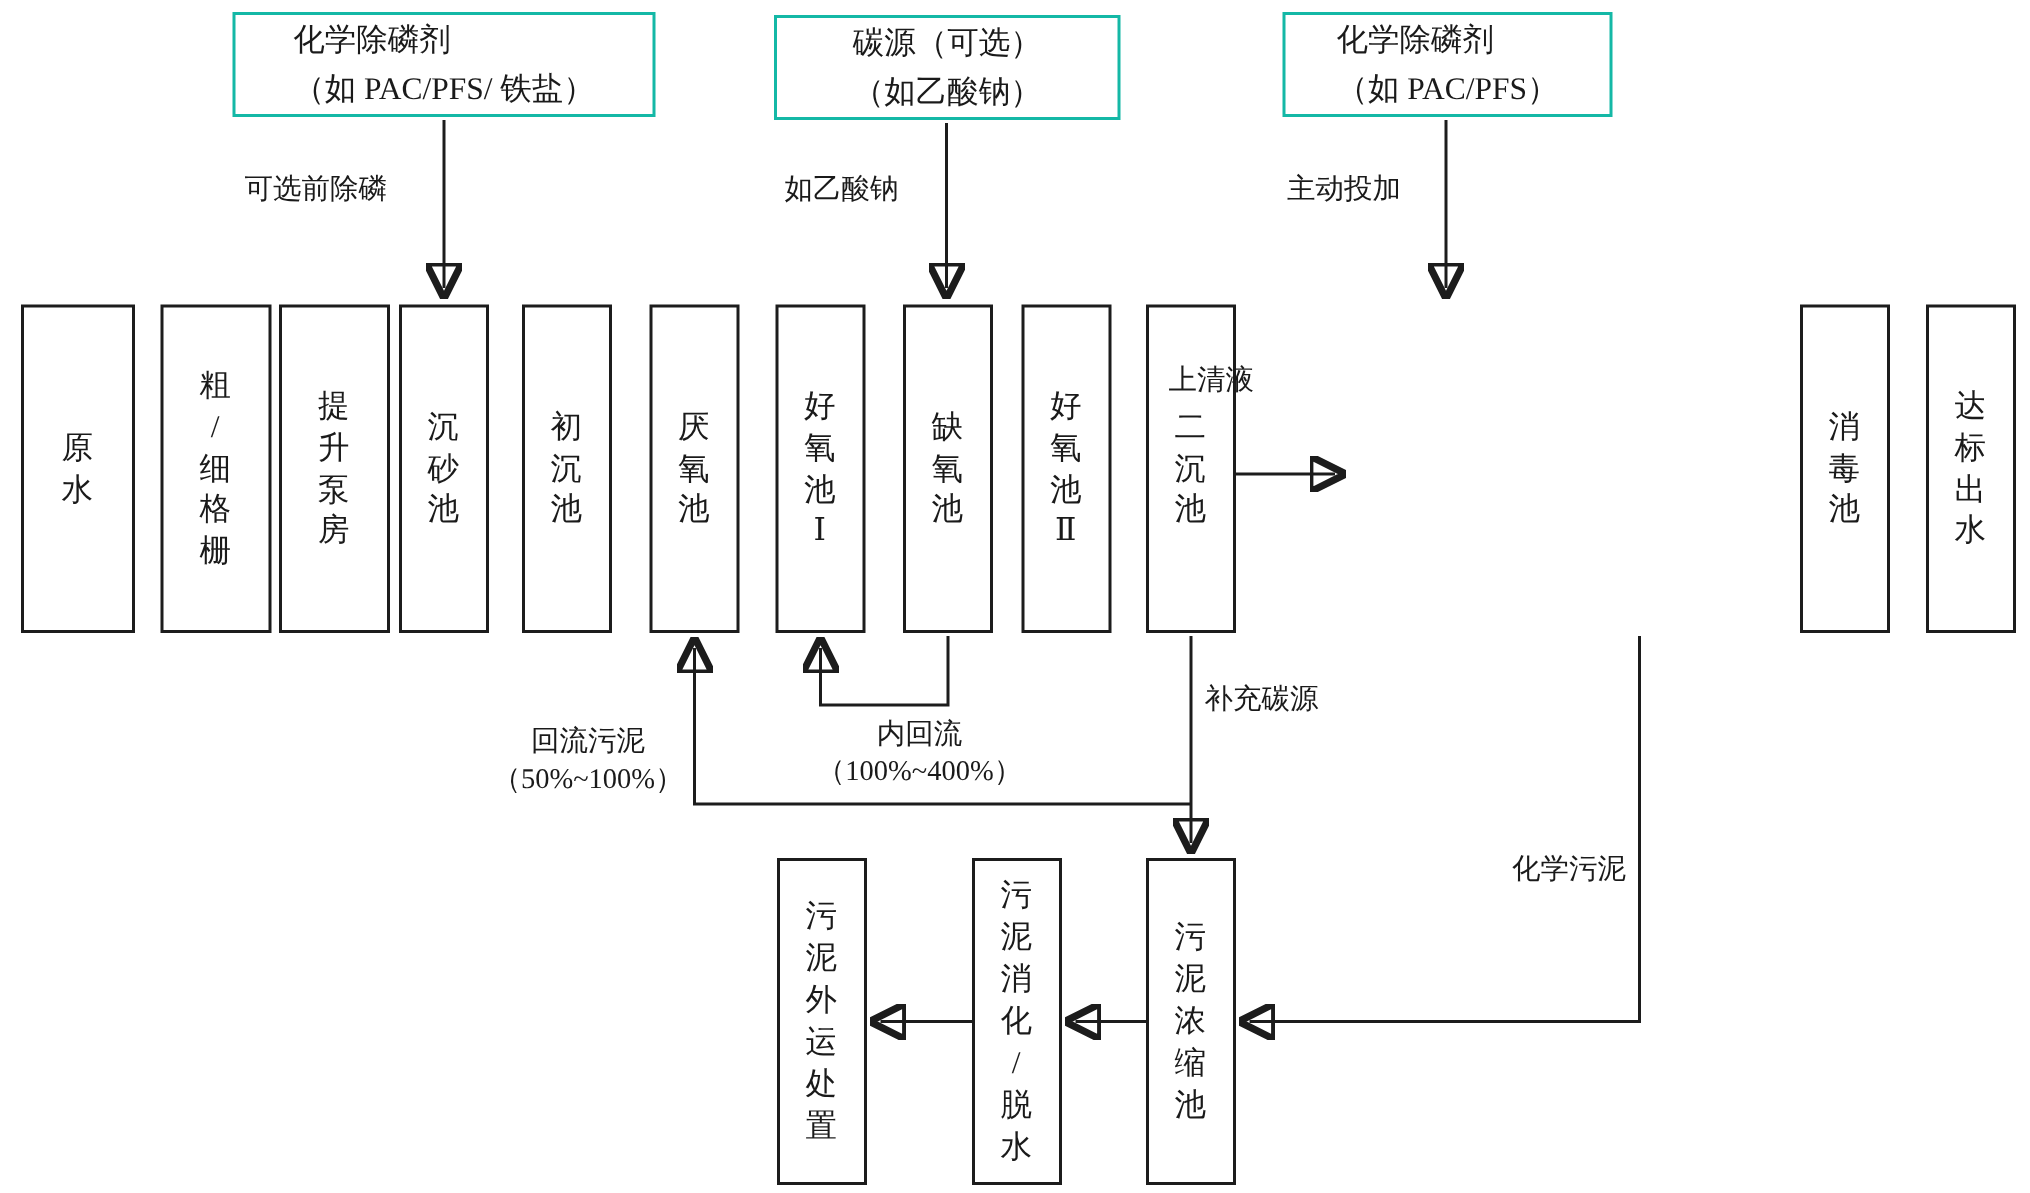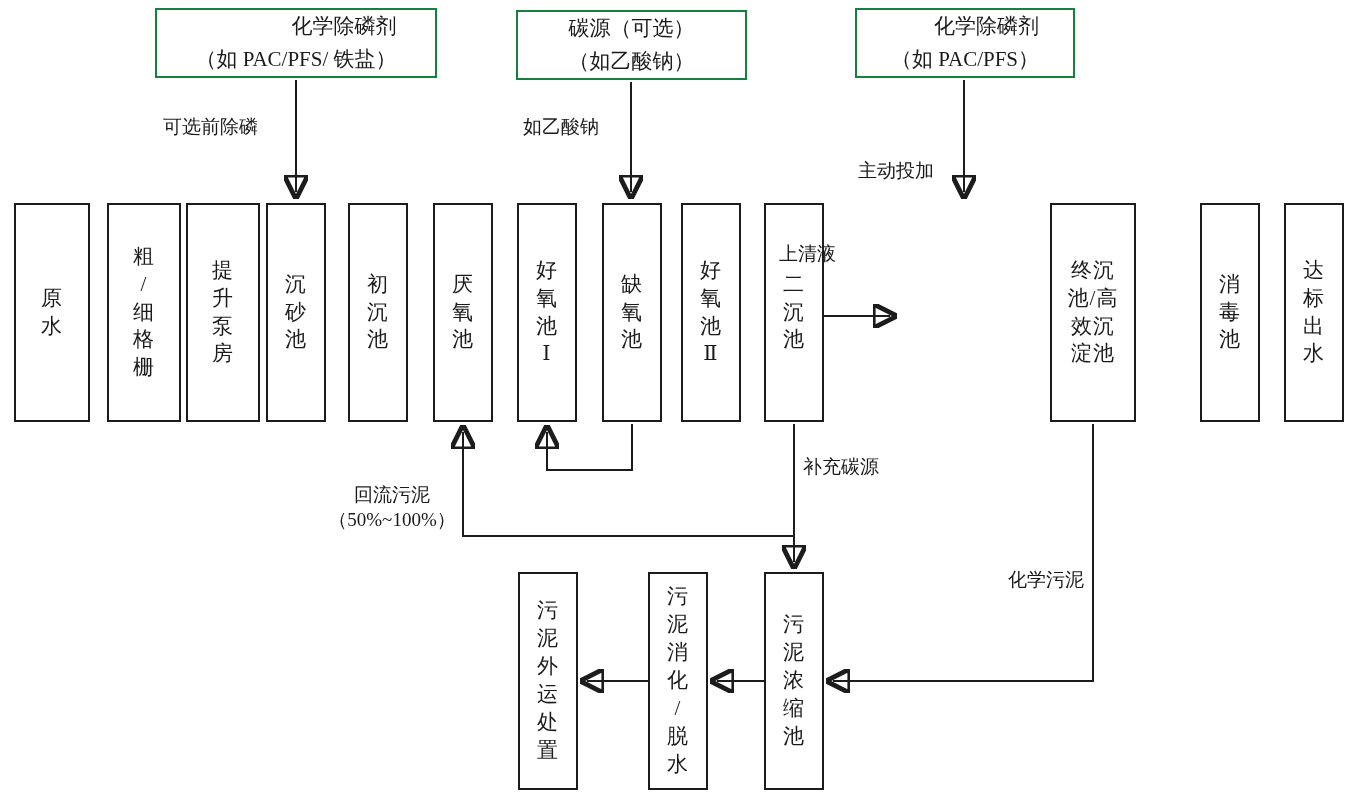--- a/index.html
+++ b/index.html
@@ -7,26 +7,26 @@
     position: relative;
     width: 1353px;
     height: 795px;
     background: #ffffff;
     font-family: "Liberation Serif", "DejaVu Serif", serif;
     color: #1a1a1a;
     overflow: hidden;
   }
   .tbox {
     position: absolute;
-    border: 2px solid #15803d;
+    border: 2px solid #14b8a6;
     background: #ffffff;
     display: flex;
     align-items: center;
     justify-content: center;
-    text-align: right;
+    text-align: left;
     white-space: pre-line;
     font-size: 21px;
     line-height: 1.55;
     box-sizing: border-box;
   }
   .pbox {
     position: absolute;
     top: 203px;
     height: 219px;
     border: 2px solid #1c1c1c;
@@ -83,21 +83,21 @@
 
   <div class="tbox" style="left:155px; top:8px; width:282px; height:70px;">化学除磷剂
 （如 PAC/PFS/ 铁盐）</div>
   <div class="tbox" style="left:516px; top:10px; width:231px; height:70px;">碳源（可选）
 （如乙酸钠）</div>
   <div class="tbox" style="left:855px; top:8px; width:220px; height:70px;">化学除磷剂
 （如 PAC/PFS）</div>
 
   <div class="flabel" style="left:163px; top:115px;">可选前除磷</div>
   <div class="flabel" style="left:523px; top:115px;">如乙酸钠</div>
-  <div class="flabel" style="left:858px; top:115px;margin-top:44px;">主动投加</div>
+  <div class="flabel" style="left:858px; top:115px;">主动投加</div>
 
   <div class="pbox" style="left:14px; width:76px;">原
 水</div>
   <div class="pbox" style="left:107px; width:74px;">粗
 /
 细
 格
 栅</div>
   <div class="pbox" style="left:186px; width:74px;">提
 升
@@ -119,24 +119,20 @@
   <div class="pbox" style="left:602px; width:60px;">缺
 氧
 池</div>
   <div class="pbox" style="left:681px; width:60px;">好
 氧
 池
 Ⅱ</div>
   <div class="pbox" style="left:764px; width:60px;">二
 沉
 池</div>
-  <div class="pbox" style="left:1050px; width:86px;">终沉
-池/高
-效沉
-淀池</div>
   <div class="pbox" style="left:1200px; width:60px;">消
 毒
 池</div>
   <div class="pbox" style="left:1284px; width:60px;">达
 标
 出
 水</div>
 
   <div class="sbox" style="left:518px; width:60px;">污
 泥
@@ -154,20 +150,22 @@
   <div class="sbox" style="left:764px; width:60px;">污
 泥
 浓
 缩
 池</div>
 
   <div class="flabel" style="left:779px; top:242px;text-align:center;">上清液</div>
   <div class="flabel" style="left:803px; top:455px;">补充碳源</div>
   <div class="flabel" style="left:322px; top:483px; width:140px;">回流污泥
 （50%~100%）</div>
+  <div class="flabel" style="left:538px; top:478px; width:150px;">内回流
+（100%~400%）</div>
   <div class="flabel" style="left:1008px; top:528px;margin-top:40px;">化学污泥</div>
 
   <svg id="arrows" viewBox="0 0 1353 795" xmlns="http://www.w3.org/2000/svg">
     <defs>
       <marker id="ah" viewBox="0 0 10 10" refX="7" refY="5" markerWidth="12" markerHeight="12" orient="auto-start-reverse">
         <path d="M0,0 L10,5 L0,10 z" fill="#1c1c1c" stroke="none"></path>
       </marker>
     </defs>
     <path d="M296 80 V192" marker-end="url(#ah)"></path>
     <path d="M631 82 V192" marker-end="url(#ah)"></path>

